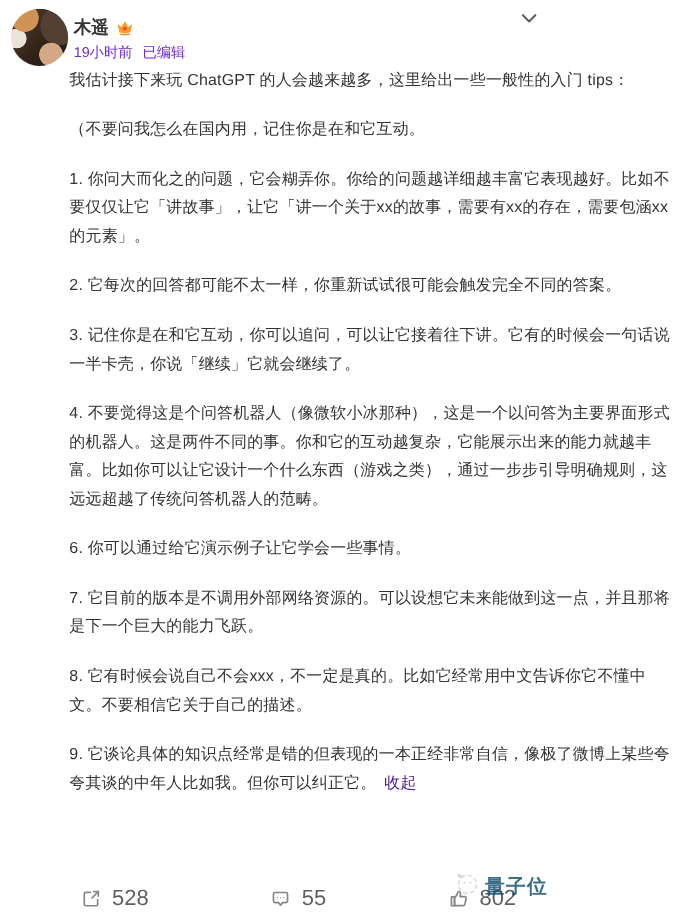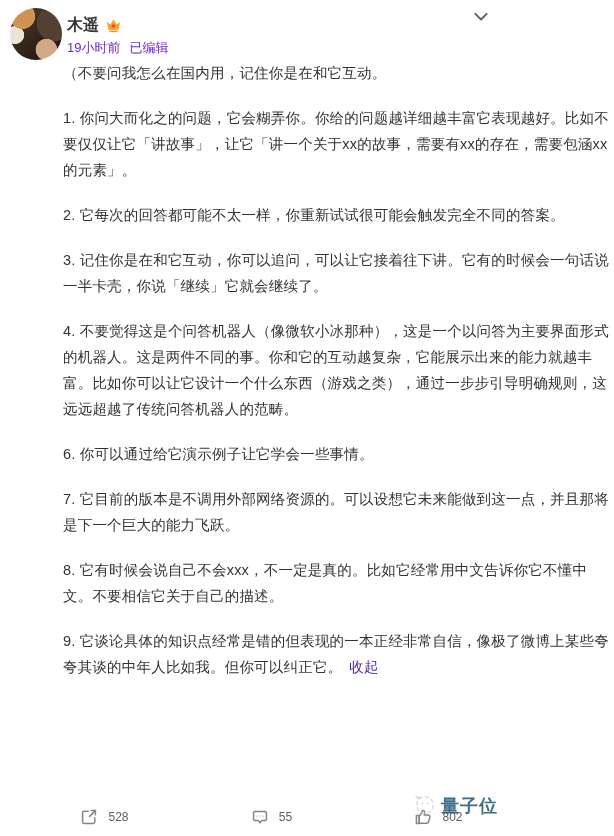--- a/index.html
+++ b/index.html
@@ -50,21 +50,21 @@
   .content p:last-child { margin-bottom: 0; }
   .collapse-link { color: #4c1d95; text-decoration: none; margin-left: 7px; cursor: pointer; }
 
   
   .action-bar {
     position: absolute; left: 0; right: 0; bottom: 2px; height: 34px;
     display: flex; align-items: center;
   }
   .action-item {
     flex: 1; display: flex; align-items: center; justify-content: center;
-    gap: 9px; color: #5e5e5e; font-size: 12px; cursor: pointer; margin-left: 41px;
+    gap: 9px; color: #5e5e5e; font-size: 20px; cursor: pointer; margin-left: 41px;
   }
   .action-icon { display: inline-flex; color: #858585; }
 
   
   .watermark {
     position: absolute; right: 3px; bottom: 15px;
     display: flex; align-items: center; gap: 3px;
     pointer-events: none;
   }
   .watermark-text {
@@ -96,20 +96,21 @@
     <span>已编辑</span>
   </div>
 
   <div class="chevron">
     <svg width="18" height="18" viewBox="0 0 16 16" fill="none" stroke="currentColor" stroke-width="1.7" stroke-linecap="round" stroke-linejoin="round">
       <path d="M3 5.2 L8 10.2 L13 5.2"></path>
     </svg>
   </div>
 
   <div class="content">
+    <p>我估计接下来玩 ChatGPT 的人会越来越多，这里给出一些一般性的入门 tips：</p>
     <p>（不要问我怎么在国内用，记住你是在和它互动。</p>
     <p>1. 你问大而化之的问题，它会糊弄你。你给的问题越详细越丰富它表现越好。比如不要仅仅让它「讲故事」，让它「讲一个关于xx的故事，需要有xx的存在，需要包涵xx的元素」。</p>
     <p>2. 它每次的回答都可能不太一样，你重新试试很可能会触发完全不同的答案。</p>
     <p>3. 记住你是在和它互动，你可以追问，可以让它接着往下讲。它有的时候会一句话说一半卡壳，你说「继续」它就会继续了。</p>
     <p>4. 不要觉得这是个问答机器人（像微软小冰那种），这是一个以问答为主要界面形式的机器人。这是两件不同的事。你和它的互动越复杂，它能展示出来的能力就越丰富。比如你可以让它设计一个什么东西（游戏之类），通过一步步引导明确规则，这远远超越了传统问答机器人的范畴。</p>
     <p>6. 你可以通过给它演示例子让它学会一些事情。</p>
     <p>7. 它目前的版本是不调用外部网络资源的。可以设想它未来能做到这一点，并且那将是下一个巨大的能力飞跃。</p>
     <p>8. 它有时候会说自己不会xxx，不一定是真的。比如它经常用中文告诉你它不懂中文。不要相信它关于自己的描述。</p>
     <p>
       <span>9. 它谈论具体的知识点经常是错的但表现的一本正经非常自信，像极了微博上某些夸夸其谈的中年人比如我。但你可以纠正它。</span><a class="collapse-link" href="#">收起</a>

